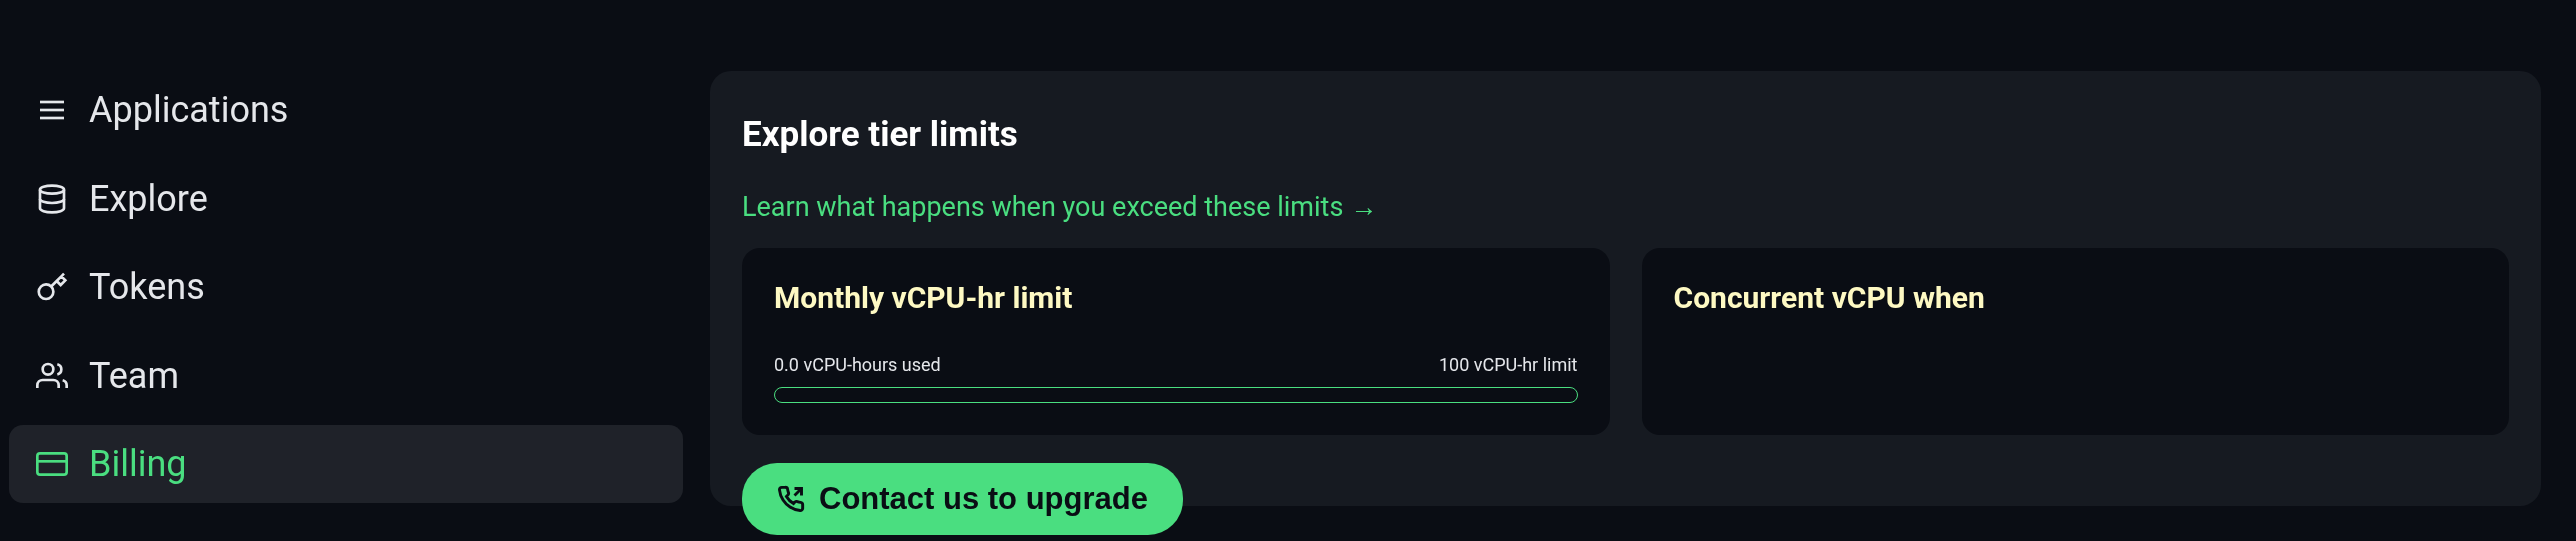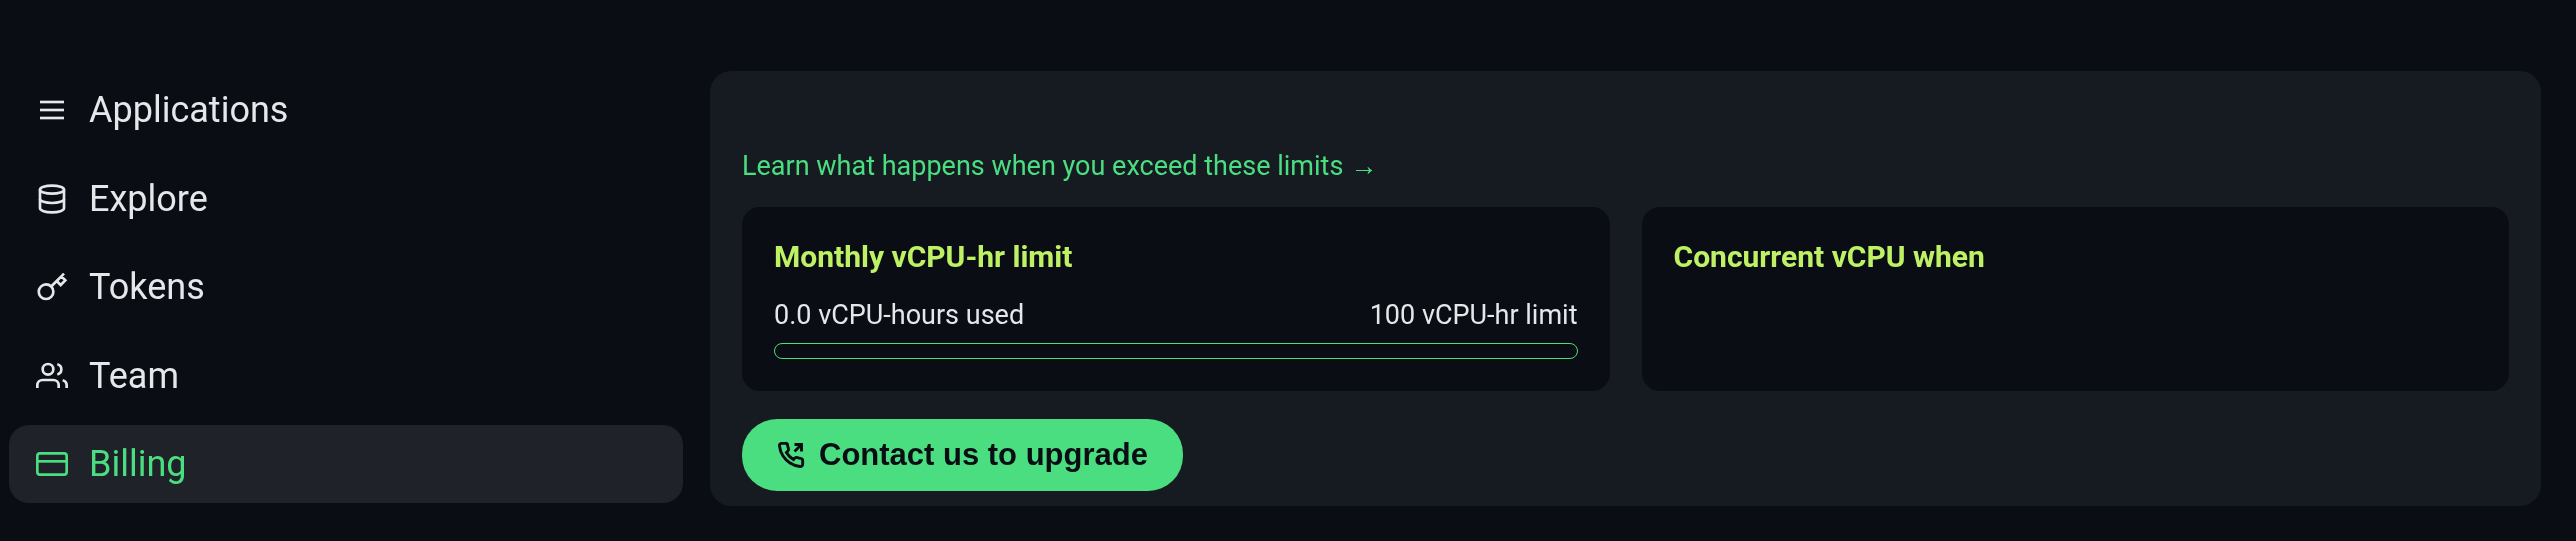--- a/index.html
+++ b/index.html
@@ -28,21 +28,20 @@
       border-radius: 14px;
       font-size: 36px;
       font-weight: 400;
       cursor: pointer;
       color: #e5e7eb;
       margin-bottom: 10.6px;
     }
     .sidebar-item.active {
       background-color: #1f2229;
       color: #4ade80;
-      border-radius: 20px;
     }
     .sidebar-item .icon {
       width: 32px;
       height: 32px;
       display: flex;
       align-items: center;
       justify-content: center;
       flex-shrink: 0;
     }
     .sidebar-item .icon svg {
@@ -85,27 +84,27 @@
     }
     .limit-card {
       background-color: #0a0d14;
       border-radius: 18px;
       padding: 32px 32px;
       flex: 1;
     }
     .limit-card-title {
       font-size: 30px;
       font-weight: 700;
-      color: #bef264;
-      margin-bottom: 25px;
+      color: #fef9c3;
+      margin-bottom: 39px;
     }
     .usage-row {
       display: flex;
       justify-content: space-between;
-      font-size: 27px;
+      font-size: 18px;
       color: #e5e7eb;
       margin-bottom: 12.4px;
     }
     .progress-bar {
       width: 100%;
       height: 16px;
       border: 1.8px solid #4ade80;
       border-radius: 9px;
       background-color: transparent;
     }
@@ -200,20 +199,21 @@
           <rect x="1" y="4" width="22" height="16" rx="2" ry="2"></rect>
           <line x1="1" y1="10" x2="23" y2="10"></line>
         </svg>
     </span>
     <span>Billing</span>
   </div>
 </nav>
 
 <main class="main">
   <div class="card-outer">
+    <h2 class="section-title">Explore tier limits</h2>
     <div class="learn-link">
       <span>Learn what happens when you exceed these limits</span>
       <span>→</span>
     </div>
     <div class="cards-row">
       <div class="limit-card">
         <h3 class="limit-card-title">Monthly vCPU-hr limit</h3>
         <div class="usage-row">
           <span>0.0 vCPU-hours used</span>
           <span>100 vCPU-hr limit</span>

